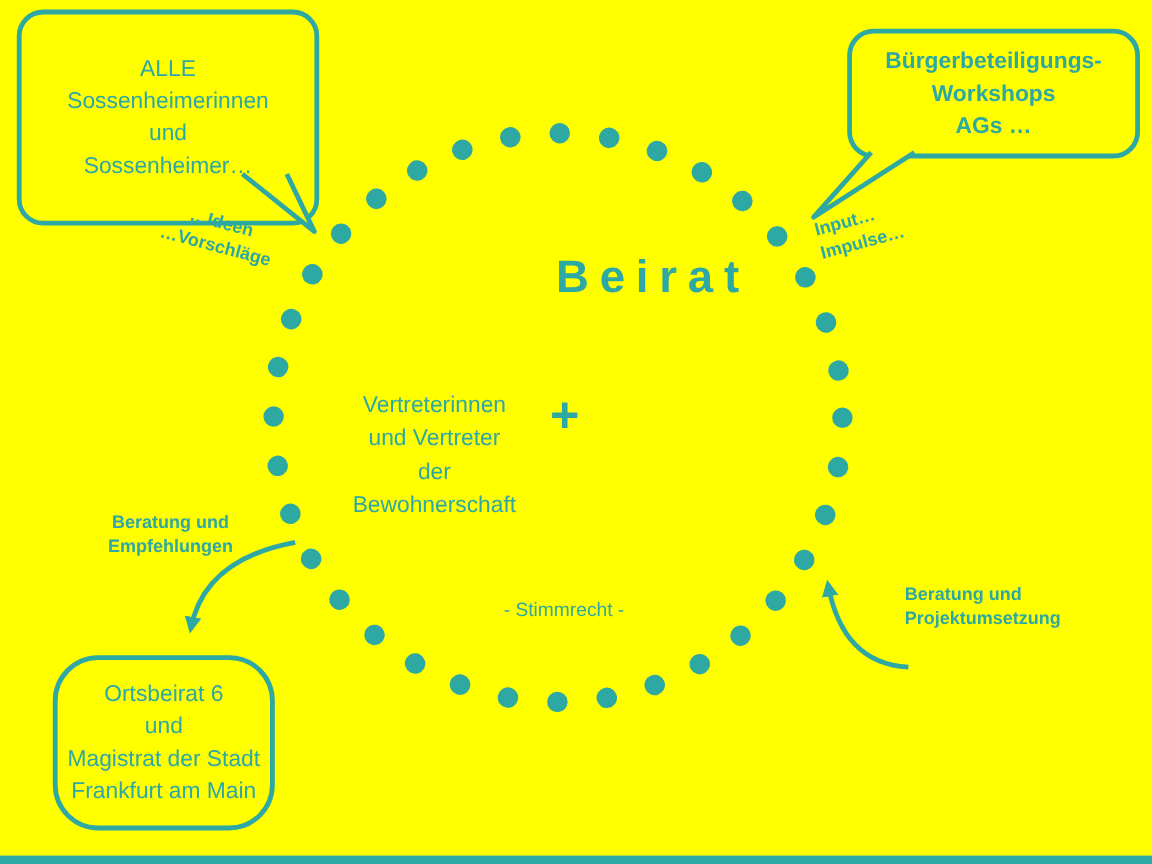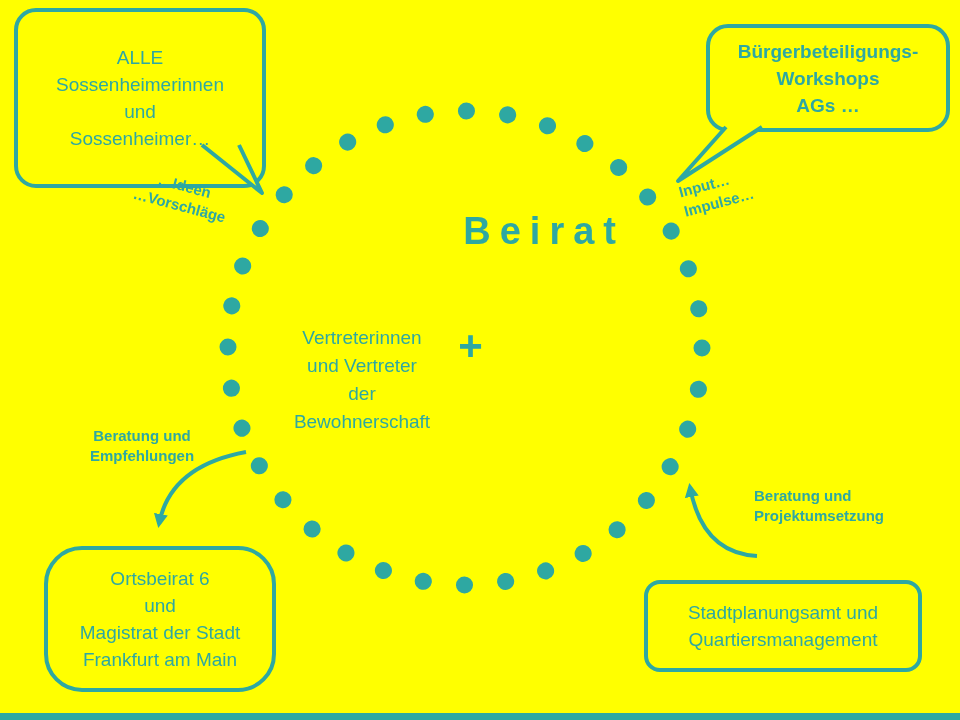--- a/index.html
+++ b/index.html
@@ -22,21 +22,21 @@
     box-sizing:border-box;
     border:4px solid #2EA8A2;
     background:#FFFF00;
     display:flex;align-items:center;justify-content:center;
     text-align:center;
     font-size:19px;line-height:27px;
     color:#2EA8A2;
   }
   .tl{left:14px;top:8px;width:252px;height:180px;border-radius:22px;}
   .tr{left:706px;top:24px;width:244px;height:108px;border-radius:22px;font-weight:bold;}
-  .bl{left:44px;top:546px;width:232px;height:146px;border-radius:38px;}
+  .bl{left:44px;top:546px;width:185px;height:146px;border-radius:38px;}
   .br{left:644px;top:580px;width:278px;height:92px;border-radius:16px;}
   
   .circle-title{
     position:absolute;left:315px;top:210px;width:310px;
     text-align:right;font-size:38px;font-weight:bold;
     letter-spacing:9px;padding-left:9px;box-sizing:border-box;
   }
   .col{
     position:absolute;text-align:center;
     font-size:19px;line-height:28px;
@@ -89,35 +89,32 @@
 AGs …</div>
   </div>
 
   <div class="bubble bl">
     <div class="txt">Ortsbeirat 6
 und
 Magistrat der Stadt
 Frankfurt am Main</div>
   </div>
 
-  <div class="bubble br">
-    <div class="txt">Stadtplanungsamt und
-Quartiersmanagement</div>
-  </div>
 
   <div class="circle-title">Beirat</div>
 
   <div class="col col-left txt">Vertreterinnen
 und Vertreter
 der
 Bewohnerschaft</div>
 
   <div class="plus">+</div>
 
 
+  <div class="voting-note txt">- Stimmrecht -</div>
 
   <div class="flow ideas txt">…Ideen
 …Vorschläge</div>
 
   <div class="flow input txt">Input…
 Impulse…</div>
 
   <div class="flow advice-left txt">Beratung und
 Empfehlungen</div>
 

